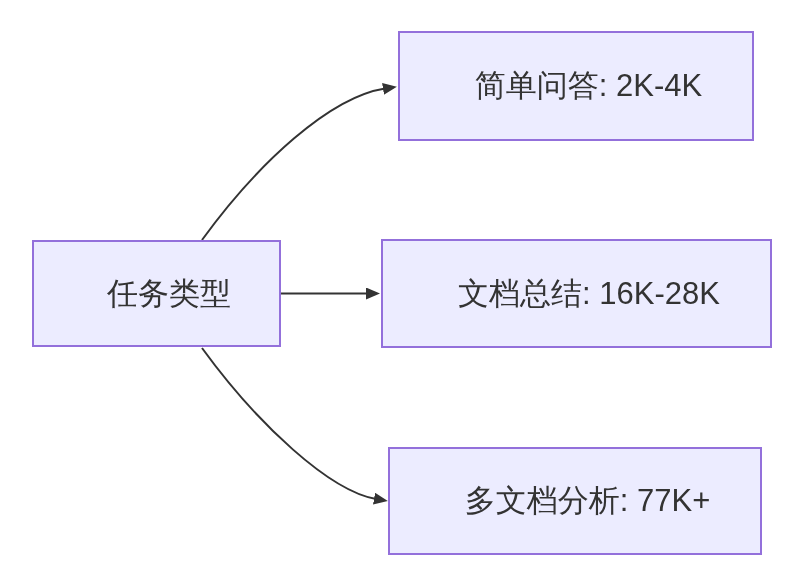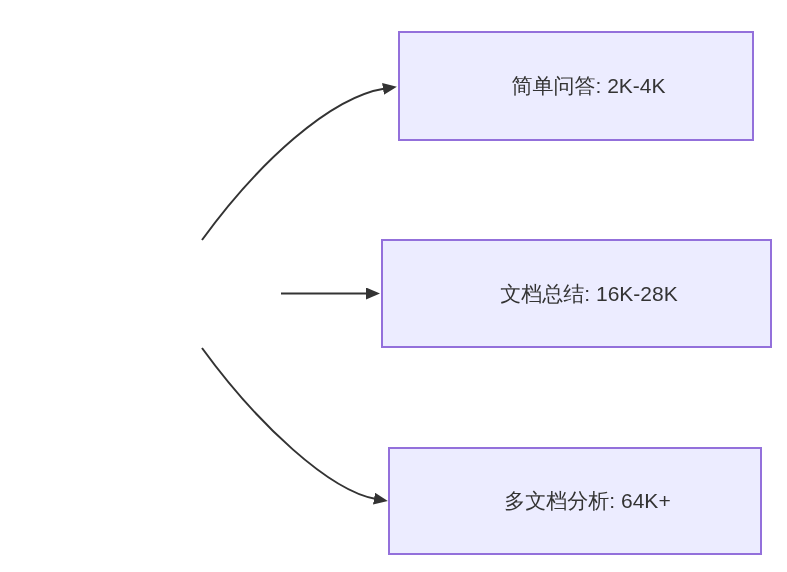--- a/index.html
+++ b/index.html
@@ -31,21 +31,21 @@
   }
   #arrowhead path { fill: var(--edge); stroke: none; }
   .node {
     position: absolute;
     background: var(--node-fill);
     border: 2px solid var(--node-border);
     color: var(--text);
     display: flex;
     align-items: center;
     justify-content: center;
-    font-size: 21px;
+    font-size: 31px;
     line-height: 1.2;
     white-space: nowrap;
     text-align: center;
     padding-left: 25px;
   }
   .node-root  { left: 32px;  top: 240px; width: 249px; height: 107px; }
   .node-top   { left: 398px; top: 31px;  width: 356px; height: 110px; }
   .node-mid   { left: 381px; top: 239px; width: 391px; height: 109px; }
   .node-bot   { left: 388px; top: 447px; width: 374px; height: 108px; }
 </style>
@@ -58,26 +58,29 @@
     <defs>
       <marker id="arrowhead" markerUnits="userSpaceOnUse" markerWidth="16" markerHeight="14" refX="2" refY="6" orient="auto">
         <path d="M0,0 L14,6 L0,12 Z"></path>
       </marker>
     </defs>
     <path class="edge" d="M 202,240 C 258,163 330,97 385,88.5" marker-end="url(#arrowhead)"></path>
     <path class="edge" d="M 281,293.5 L 368,293.5" marker-end="url(#arrowhead)"></path>
     <path class="edge" d="M 202,348 C 258,425 330,491 376,499" marker-end="url(#arrowhead)"></path>
   </svg>
 
+  <div class="node node-root">
+    <span>任务类型</span>
+  </div>
 
   <div class="node node-top">
     <span>简单问答: 2K-4K</span>
   </div>
 
   <div class="node node-mid">
     <span>文档总结: 16K-28K</span>
   </div>
 
   <div class="node node-bot">
-    <span>多文档分析: 64K+</span>
+    <span>多文档分析: 77K+</span>
   </div>
 
 </div>
 
 </body></html>

